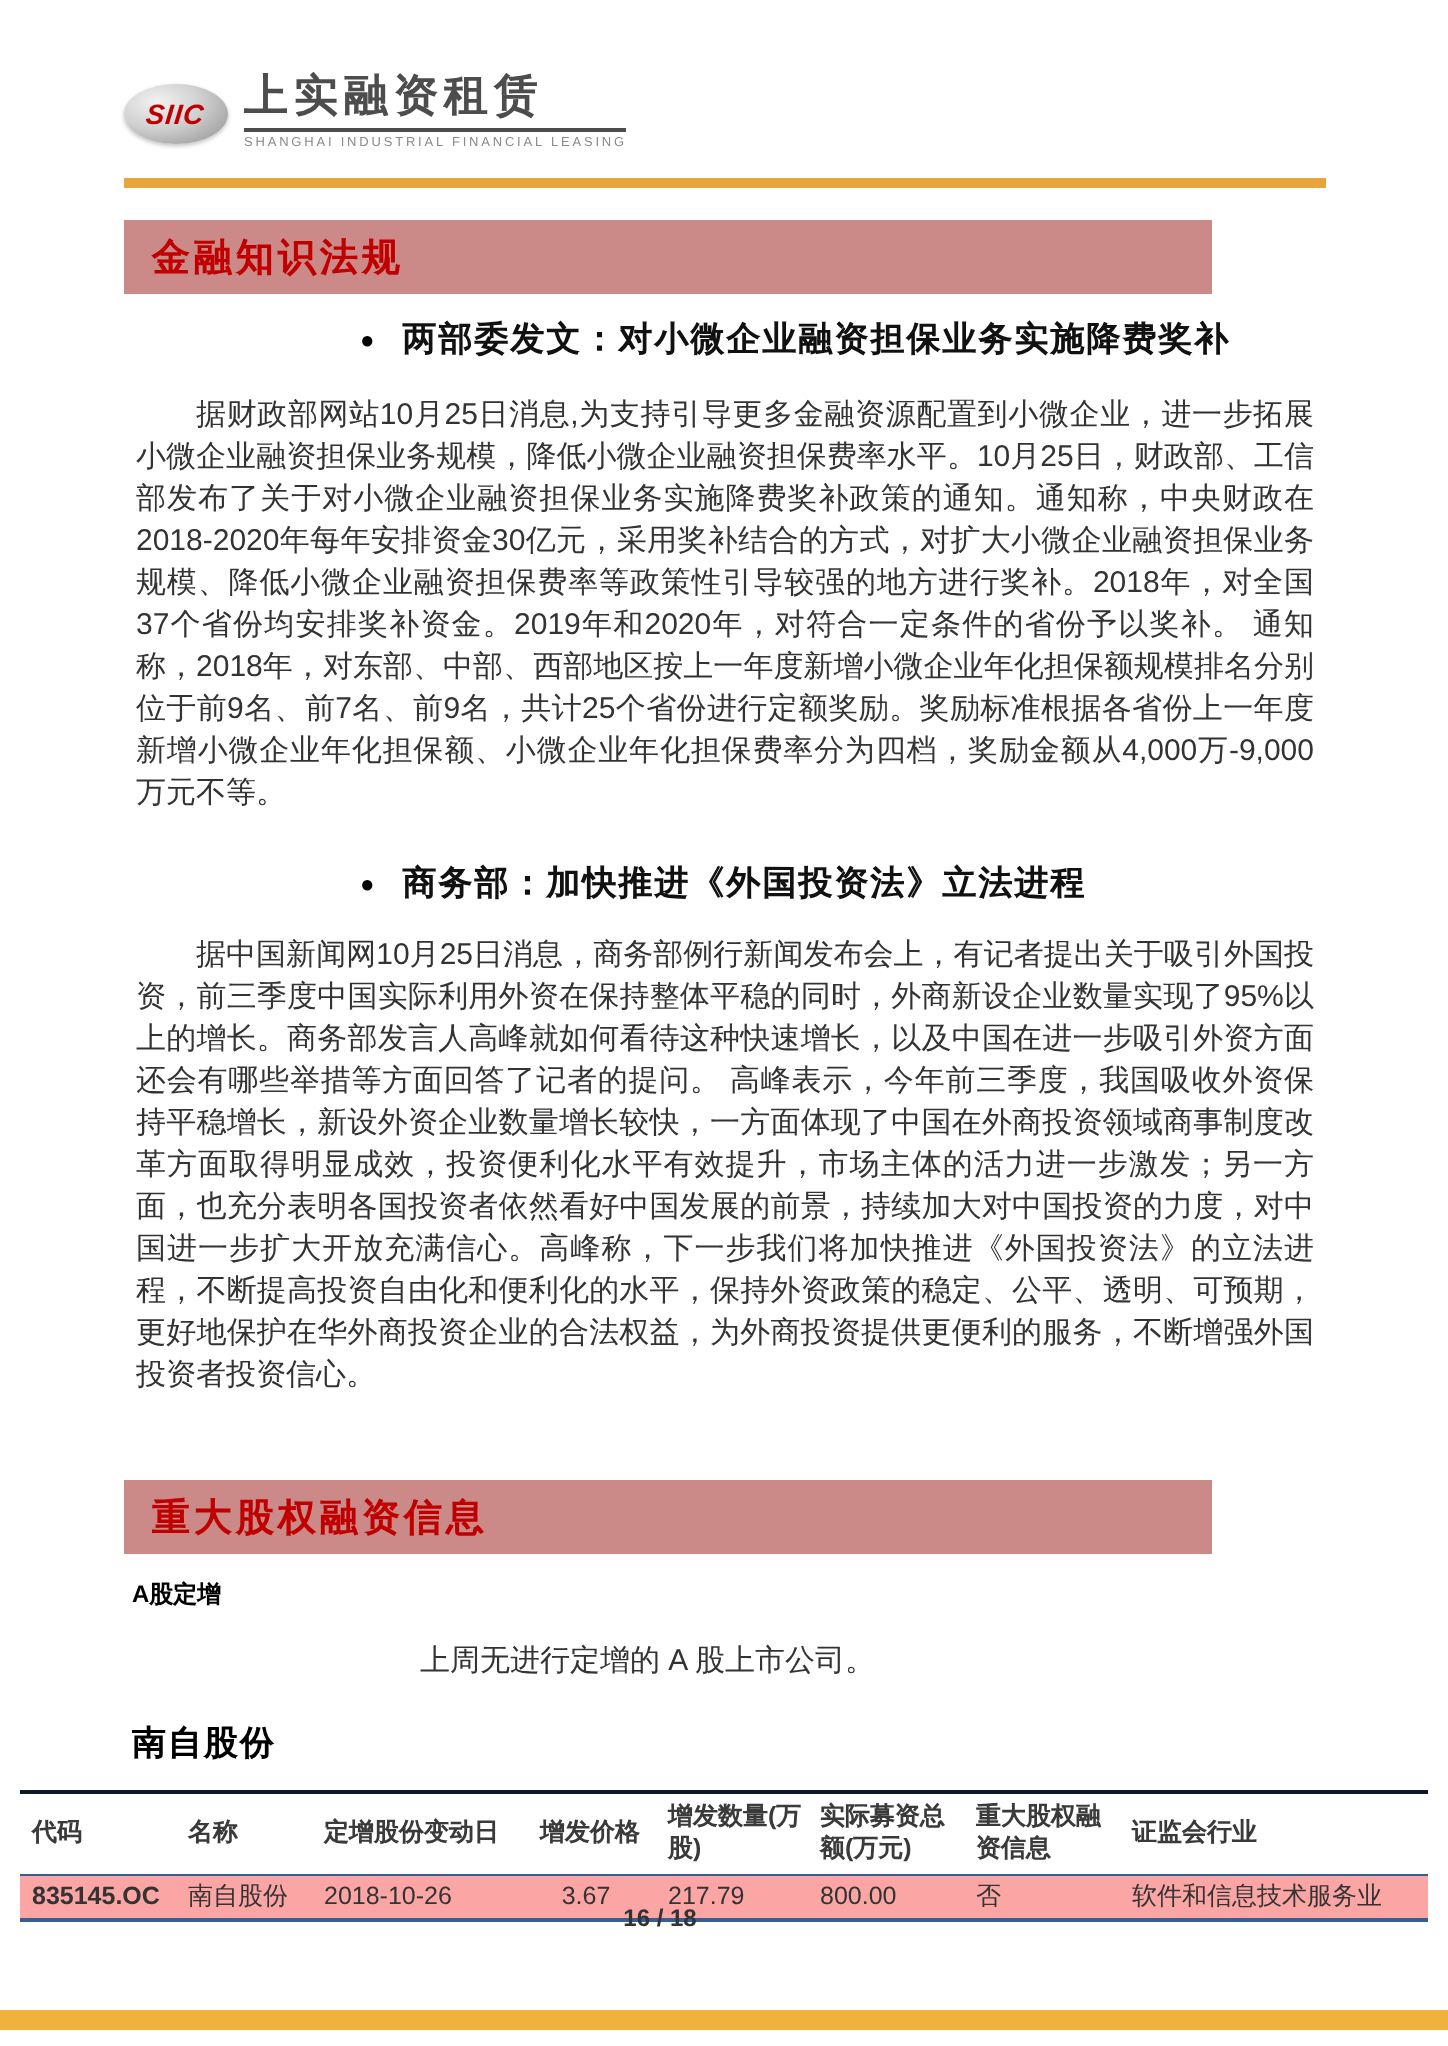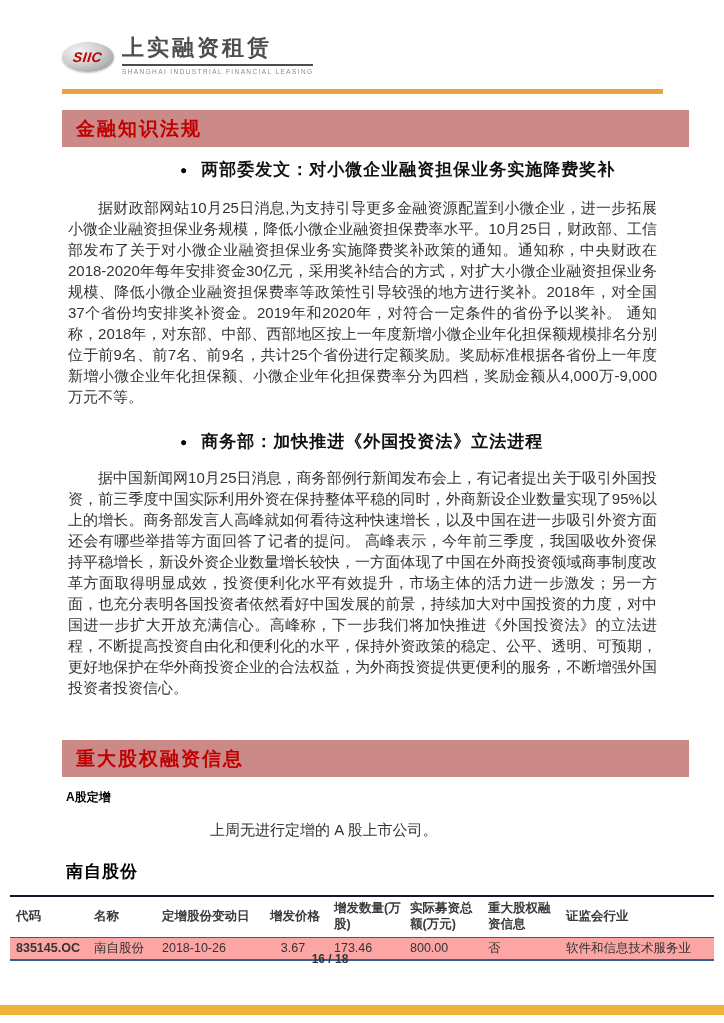--- a/index.html
+++ b/index.html
@@ -22,21 +22,21 @@
   .logo-cn{
     font-size:22px;font-weight:bold;color:#4d4d4d;letter-spacing:3px;
     border-bottom:2px solid #4d4d4d;padding-bottom:2px;line-height:1.1;font-family:Liberation Mono, monospace;
   }
   .logo-en{font-size:6.5px;color:#8a8a8a;letter-spacing:1.4px;margin-top:2px;white-space:nowrap;}
   .gold-bar{position:absolute;background:#E9A43C;}
   .gold-bar.top{top:89px;left:62px;width:601px;height:5px;}
   .gold-bar.bottom{top:1005px;left:0;width:724px;height:10px;background:#EFB23A;}
   
   .banner{
-    position:absolute;left:62px;width:627px;height:37px;background:#CB8A88;
+    position:absolute;left:62px;width:544px;height:37px;background:#CB8A88;
     display:flex;align-items:center;
   }
   .banner span{color:#C00000;font-weight:bold;font-size:19px;letter-spacing:2px;padding-left:14px;}
   .banner.banner1{top:110px;}
   .banner.banner2{top:740px;}
   
   .article-title{
     position:absolute;left:180px;width:490px;display:flex;align-items:center;gap:13px;
     font-size:17px;font-weight:bold;color:#111;letter-spacing:1px;
   }
@@ -139,21 +139,21 @@
         <th>重大股权融资信息</th>
         <th>证监会行业</th>
       </tr>
     </thead>
     <tbody>
       <tr>
         <td class="code">835145.OC</td>
         <td>南自股份</td>
         <td>2018-10-26</td>
         <td class="num-r">3.67</td>
-        <td>173.46</td>
+        <td>217.79</td>
         <td>800.00</td>
         <td>否</td>
         <td>软件和信息技术服务业</td>
       </tr>
     </tbody>
   </table>
 
   <div class="page-num">16 / 18</div>
   <div class="gold-bar bottom"></div>
 

